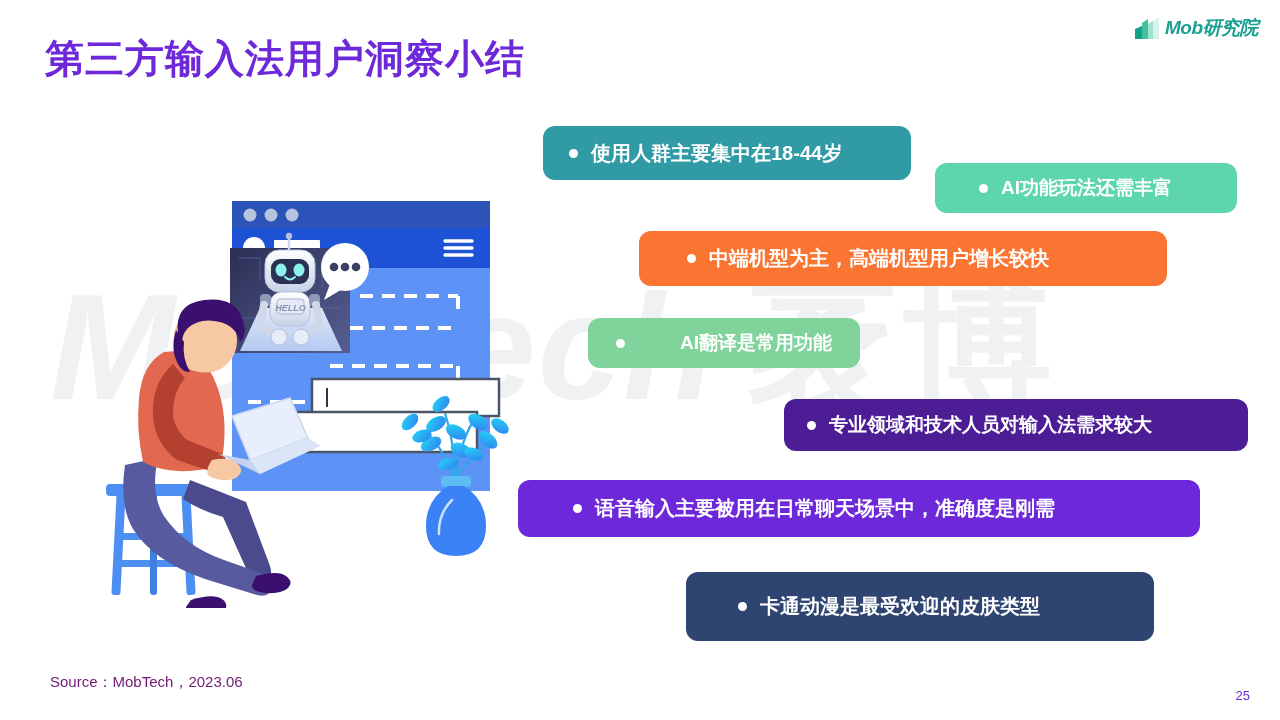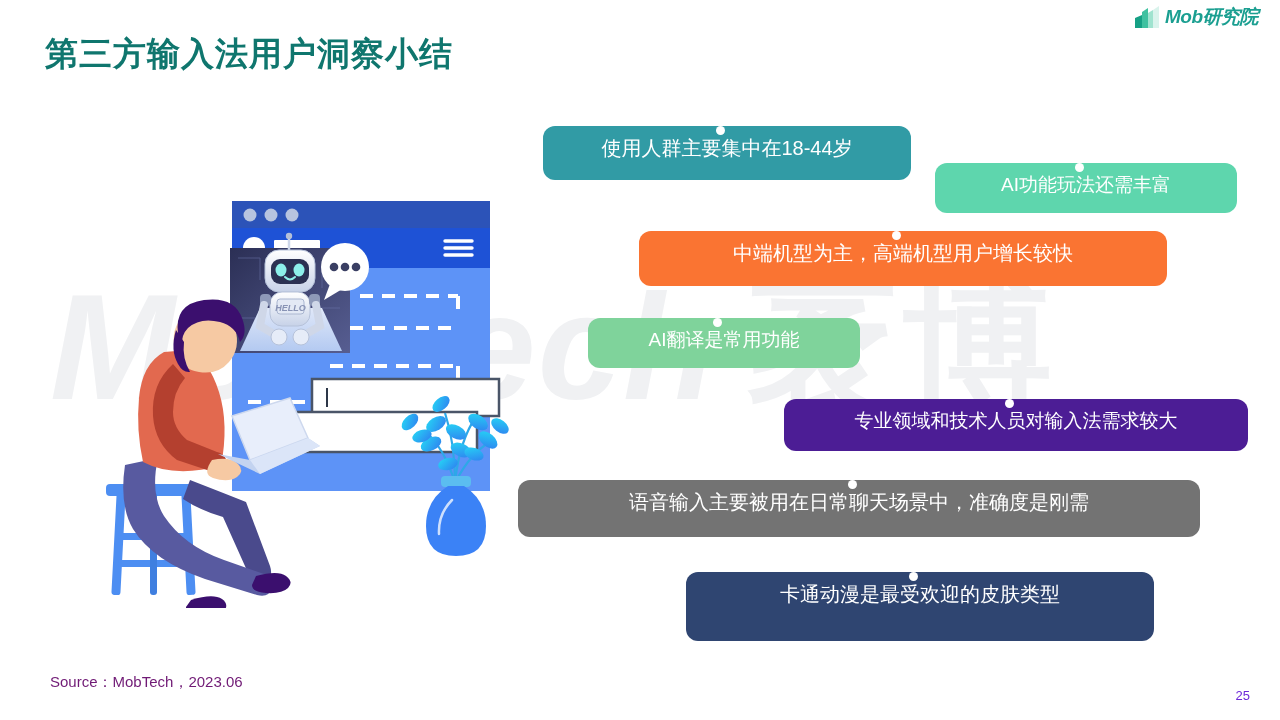--- a/index.html
+++ b/index.html
@@ -35,76 +35,75 @@
   .watermark .wm-cn {
     font-style: normal;
     letter-spacing: 6px;
     margin-left: 30px;
   }
 
   
   .logo {
     position: absolute;
     right: 22px;
-    top: 4px;
+    top: 15px;
     display: flex;
     align-items: center;
     gap: 2px;
     z-index: 5;
   }
   .logo-mark { width: 30px; height: 26px; display:block; }
   .logo-text {
     font-size: 19px;
     font-weight: bold;
     font-style: italic;
     color: #1b9f91;
     letter-spacing: -0.5px;
   }
 
   
   .page-title {
     position: absolute;
     left: 45px;
     top: 32px;
-    font-size: 33px;
+    font-size: 39px;
     font-weight: bold;
-    color: #0f766e;
+    color: #6d28d9;
     letter-spacing: 1px;
     z-index: 5;
   }
 
   
   .pill {
     position: absolute;
     display: flex;
     align-items: center;
     border-radius: 12px;
     color: #ffffff;
-    font-weight: normal;
+    font-weight: bold;
     box-sizing: border-box;
     z-index: 4;
-    flex-direction: column;
   }
   .pill .dot {
     display: inline-block;
     width: 9px;
     height: 9px;
     border-radius: 50%;
     background: #ffffff;
     margin-right: 13px;
     flex: 0 0 auto;
   }
   .pill .ptext { white-space: nowrap; }
 
   #pill-0 { left: 543px; top: 126px; width: 368px;  height: 54px; padding: 0 26px; background: #319ba5; font-size: 20px; }
   #pill-1 { left: 935px; top: 163px; width: 302px;  height: 50px; padding: 0 44px; background: #5ed6ad; font-size: 19px; }
   #pill-2 { left: 639px; top: 231px; width: 528px;  height: 55px; padding: 0 48px; background: #fa7432; font-size: 20px; }
-  #pill-3 { left: 588px; top: 318px; width: 272px;  height: 50px; padding: 0 28px; background: #7fd39b; font-size: 19px; }
+  #pill-3 { left: 588px; top: 318px; width: 272px;  height: 50px; padding: 0 28px; background: #7fd39b; font-size: 19px; justify-content: space-between; }
   #pill-4 { left: 784px; top: 399px; width: 464px;  height: 52px; padding: 0 23px; background: #4c1d95; font-size: 19px; }
-  #pill-5 { left: 518px; top: 480px; width: 682px;  height: 57px; padding: 0 55px; background: #737373; font-size: 20px; }
+  #pill-5 { left: 518px; top: 480px; width: 682px;  height: 57px; padding: 0 55px; background: #6d28d9; font-size: 20px; }
   #pill-6 { left: 686px; top: 572px; width: 468px;  height: 69px; padding: 0 52px; background: #2f4571; font-size: 20px; }
 
   
   .illus {
     position: absolute;
     left: 60px;
     top: 188px;
     width: 470px;
     height: 420px;
     z-index: 3;

